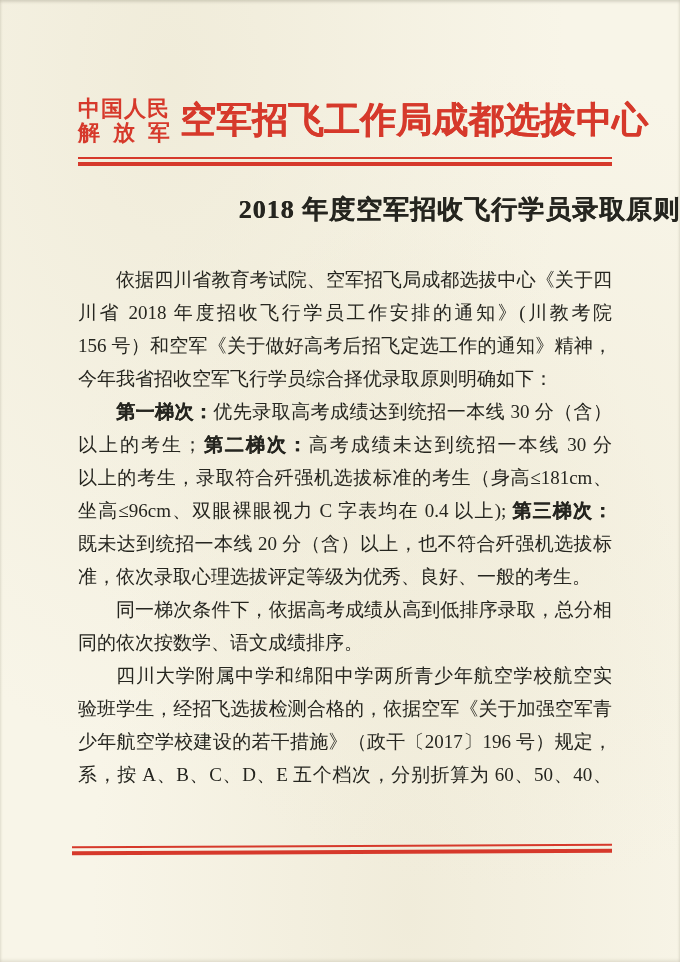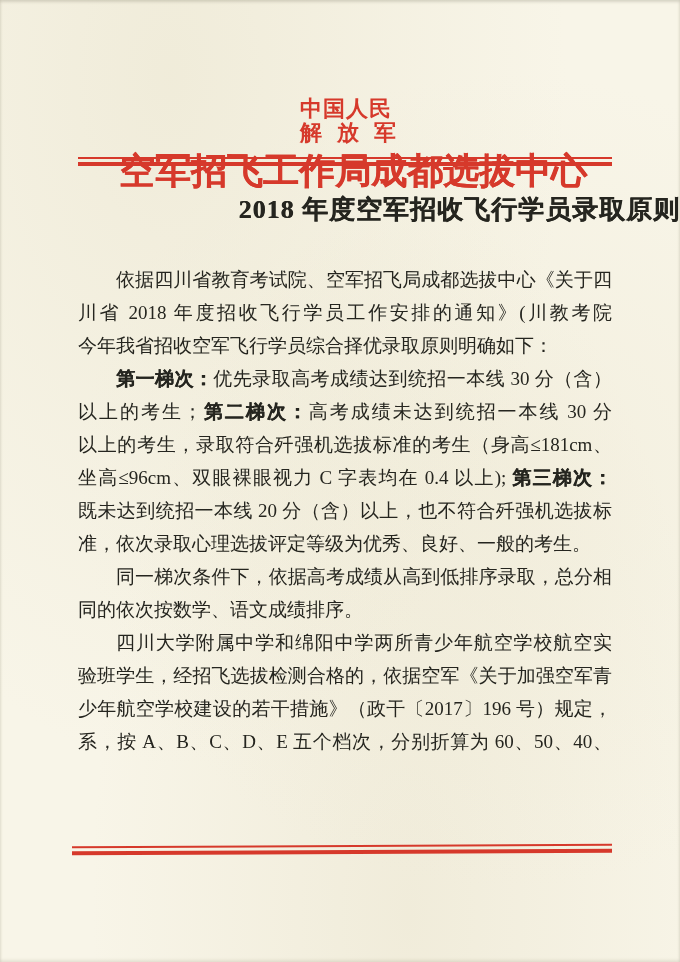--- a/index.html
+++ b/index.html
@@ -12,24 +12,23 @@
     background-image:
       radial-gradient(ellipse at 25% 8%, rgba(228,222,196,0.40), transparent 55%),
       radial-gradient(ellipse at 75% 50%, rgba(233,227,203,0.30), transparent 60%),
       radial-gradient(ellipse at 60% 95%, rgba(226,219,192,0.35), transparent 55%);
     box-shadow: inset 0 2px 3px rgba(120,115,95,0.25), inset 0 -2px 3px rgba(120,115,95,0.15);
     font-family:"Liberation Serif","DejaVu Serif",serif;
     overflow:hidden;
   }
   
   .letterhead {
-    position:absolute; top:97px; left:86px; width:534px;
-    display:flex; align-items:center;
+    position:absolute; top:97px; left:78px; width:534px;
+    display:flex; align-items:flex-start;
     color:var(--red,#d6392b);
-    flex-direction:column;
   }
   .lh-prefix { width:96px; margin-right:10px; margin-bottom:3px; font-weight:700; }
   .lh-prefix .l1 { font-size:22px; line-height:24px; letter-spacing:1px; white-space:nowrap; }
   .lh-prefix .l2 { font-size:22px; line-height:24px; display:flex; justify-content:space-between; }
   .lh-main {
     flex:1; font-size:36px; line-height:46px; font-weight:700;
     text-align:justify; text-align-last:justify; white-space:nowrap;
     text-shadow:0.5px 0 0 currentColor;
   }
   .rule { position:absolute; left:78px; width:534px; }
@@ -80,20 +79,21 @@
     <div class="thin"></div>
     <div class="gap"></div>
     <div class="thick"></div>
   </div>
 
   <div class="doc-title">2018 年度空军招收飞行学员录取原则</div>
 
   <div class="doc-body" id="doc-body">
       <div class="line indent"><span>依据四川省教育考试院、空军招飞局成都选拔中心《关于四</span></div>
       <div class="line"><span>川省 2018 年度招收飞行学员工作安排的通知》(川教考院〔2017〕</span></div>
+      <div class="line"><span>156 号）和空军《关于做好高考后招飞定选工作的通知》精神，</span></div>
       <div class="line para-end"><span>今年我省招收空军飞行学员综合择优录取原则明确如下：</span></div>
       <div class="line indent"><span class="b">第一梯次：</span><span>优先录取高考成绩达到统招一本线 30 分（含）</span></div>
       <div class="line"><span>以上的考生；</span><span class="b">第二梯次：</span><span>高考成绩未达到统招一本线 30 分（含）</span></div>
       <div class="line"><span>以上的考生，录取符合歼强机选拔标准的考生（身高≤181cm、</span></div>
       <div class="line"><span>坐高≤96cm、双眼裸眼视力 C 字表均在 0.4 以上); </span><span class="b">第三梯次：</span></div>
       <div class="line"><span>既未达到统招一本线 20 分（含）以上，也不符合歼强机选拔标</span></div>
       <div class="line para-end"><span>准，依次录取心理选拔评定等级为优秀、良好、一般的考生。</span></div>
       <div class="line indent"><span>同一梯次条件下，依据高考成绩从高到低排序录取，总分相</span></div>
       <div class="line para-end"><span>同的依次按数学、语文成绩排序。</span></div>
       <div class="line indent"><span>四川大学附属中学和绵阳中学两所青少年航空学校航空实</span></div>

